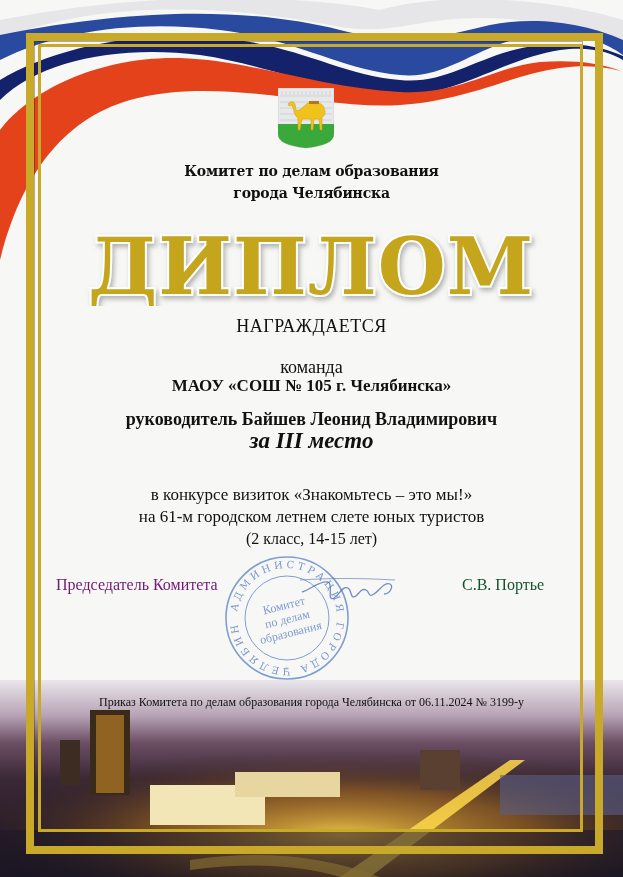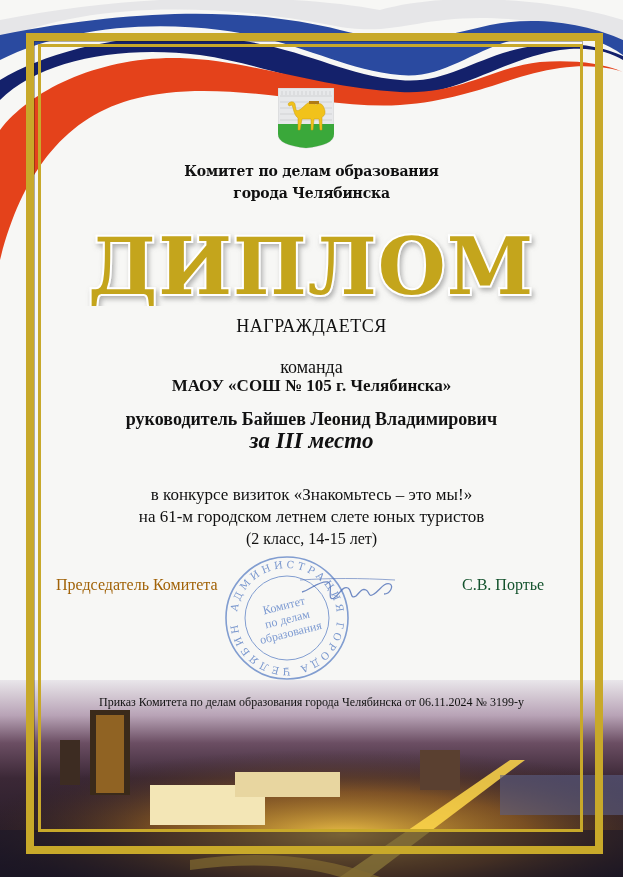--- a/index.html
+++ b/index.html
@@ -11,21 +11,21 @@
   .frame-dark { position:absolute; left:34px; top:41px; width:547px; height:789px; border:1px solid rgba(40,30,10,0.35); }
   .txt { position:absolute; left:0; width:623px; text-align:center; color:#111; }
   .committee { font-family:"DejaVu Serif", serif; font-weight:bold; font-size:14px; line-height:22px; top:160px; letter-spacing:-0.2px; }
   .title { top:226px; height:80px; }
   .award { top:316px; font-size:18px; letter-spacing:0.5px; }
   .team-label { top:357px; font-size:18px; }
   .school { top:376px; font-size:17px; font-weight:bold; }
   .leader { top:401px; font-size:18px; font-weight:bold;margin-top:8px; }
   .place { top:428px; font-size:23px; font-weight:bold;font-style:italic; }
   .contest { top:484px; font-size:17px; line-height:22px; }
-  .sig-role { position:absolute; left:56px; top:576px; font-size:16px; color:#a16207; }
+  .sig-role { position:absolute; left:56px; top:576px; font-size:16px; color:#701a75; }
   .sig-name { position:absolute; left:462px; top:576px; font-size:16px; color:#14532d; }
   .order { top:695px; font-size:12px; }
   .stamp { position:absolute; left:222px; top:553px; width:130px; height:130px; }
 </style>
 </head>
 <body>
 
 <svg class="bg-ribbon" viewBox="0 0 623 260" preserveAspectRatio="none">
   <path d="M0,40 C80,5 200,0 330,25 C400,40 420,10 520,20 C570,25 600,40 623,55 L623,20 C560,0 450,-10 380,10 C300,-5 150,-10 0,20 Z" fill="#e6e6e8"></path>
   <path d="M0,60 C60,30 140,20 220,30 C300,40 340,70 400,75 C450,80 480,40 540,35 C580,32 605,42 623,55 L623,40 C590,25 540,15 490,25 C430,40 400,45 340,30 C260,10 150,5 0,35 Z" fill="#2a4aa0"></path>

